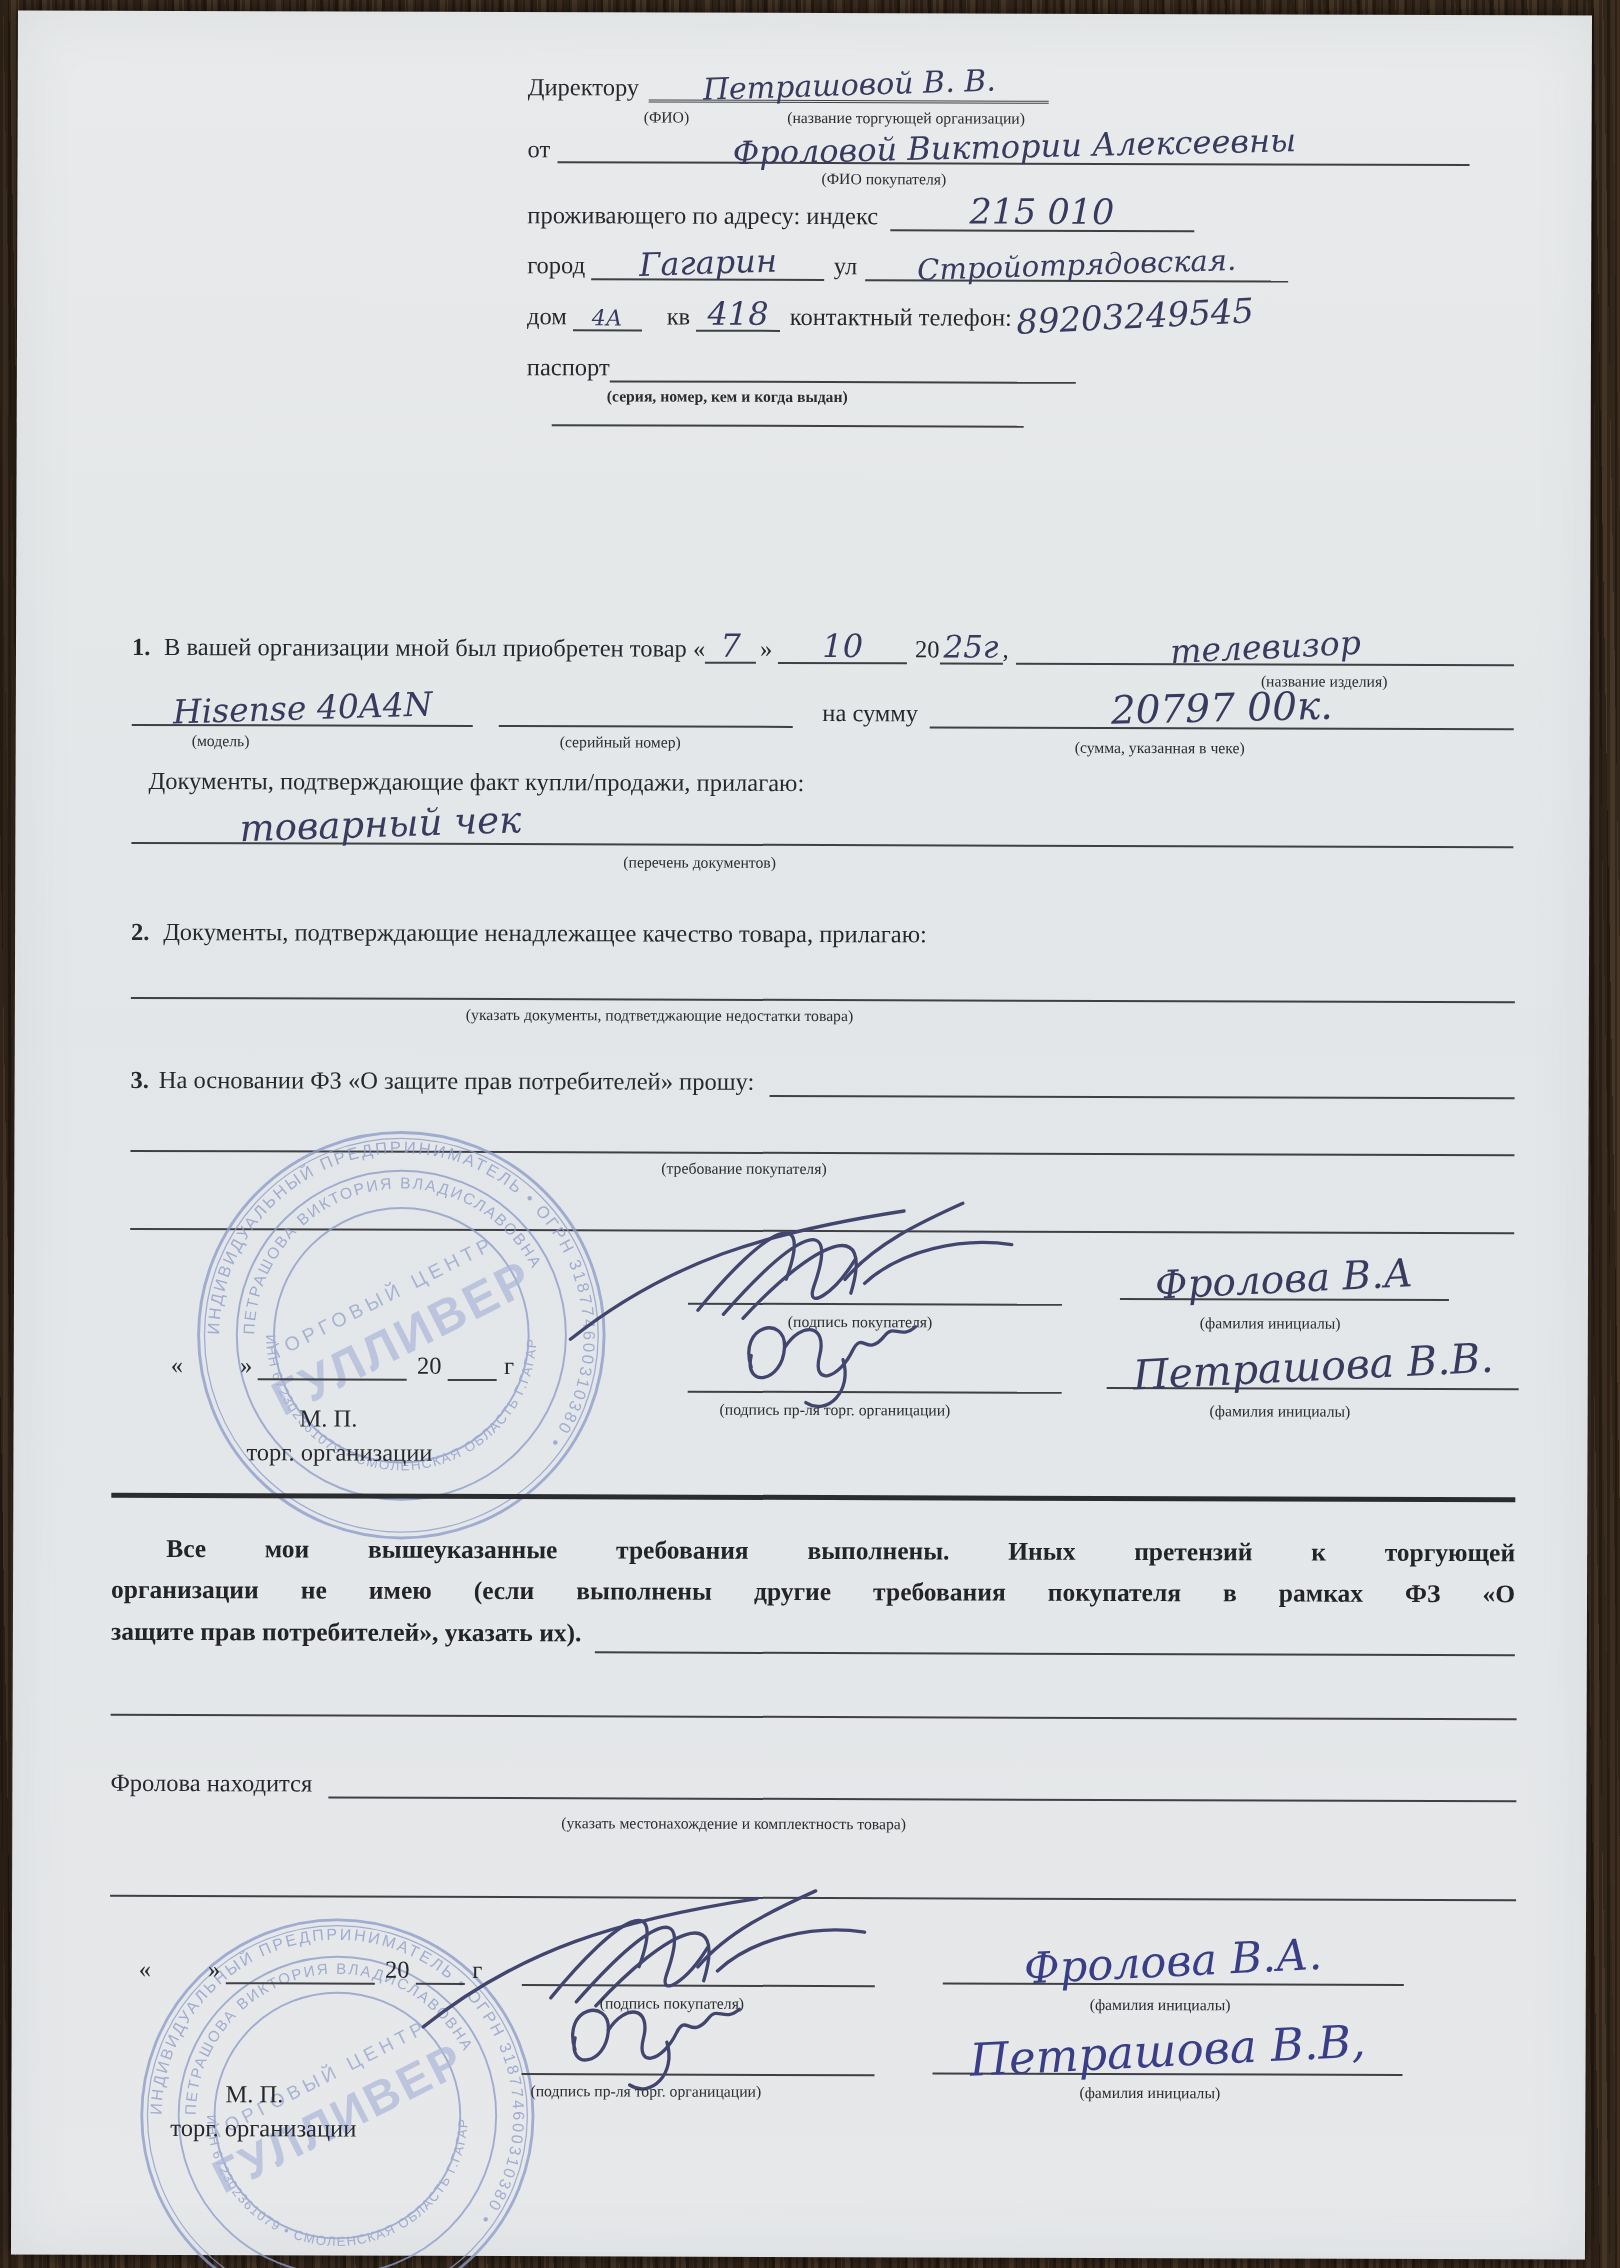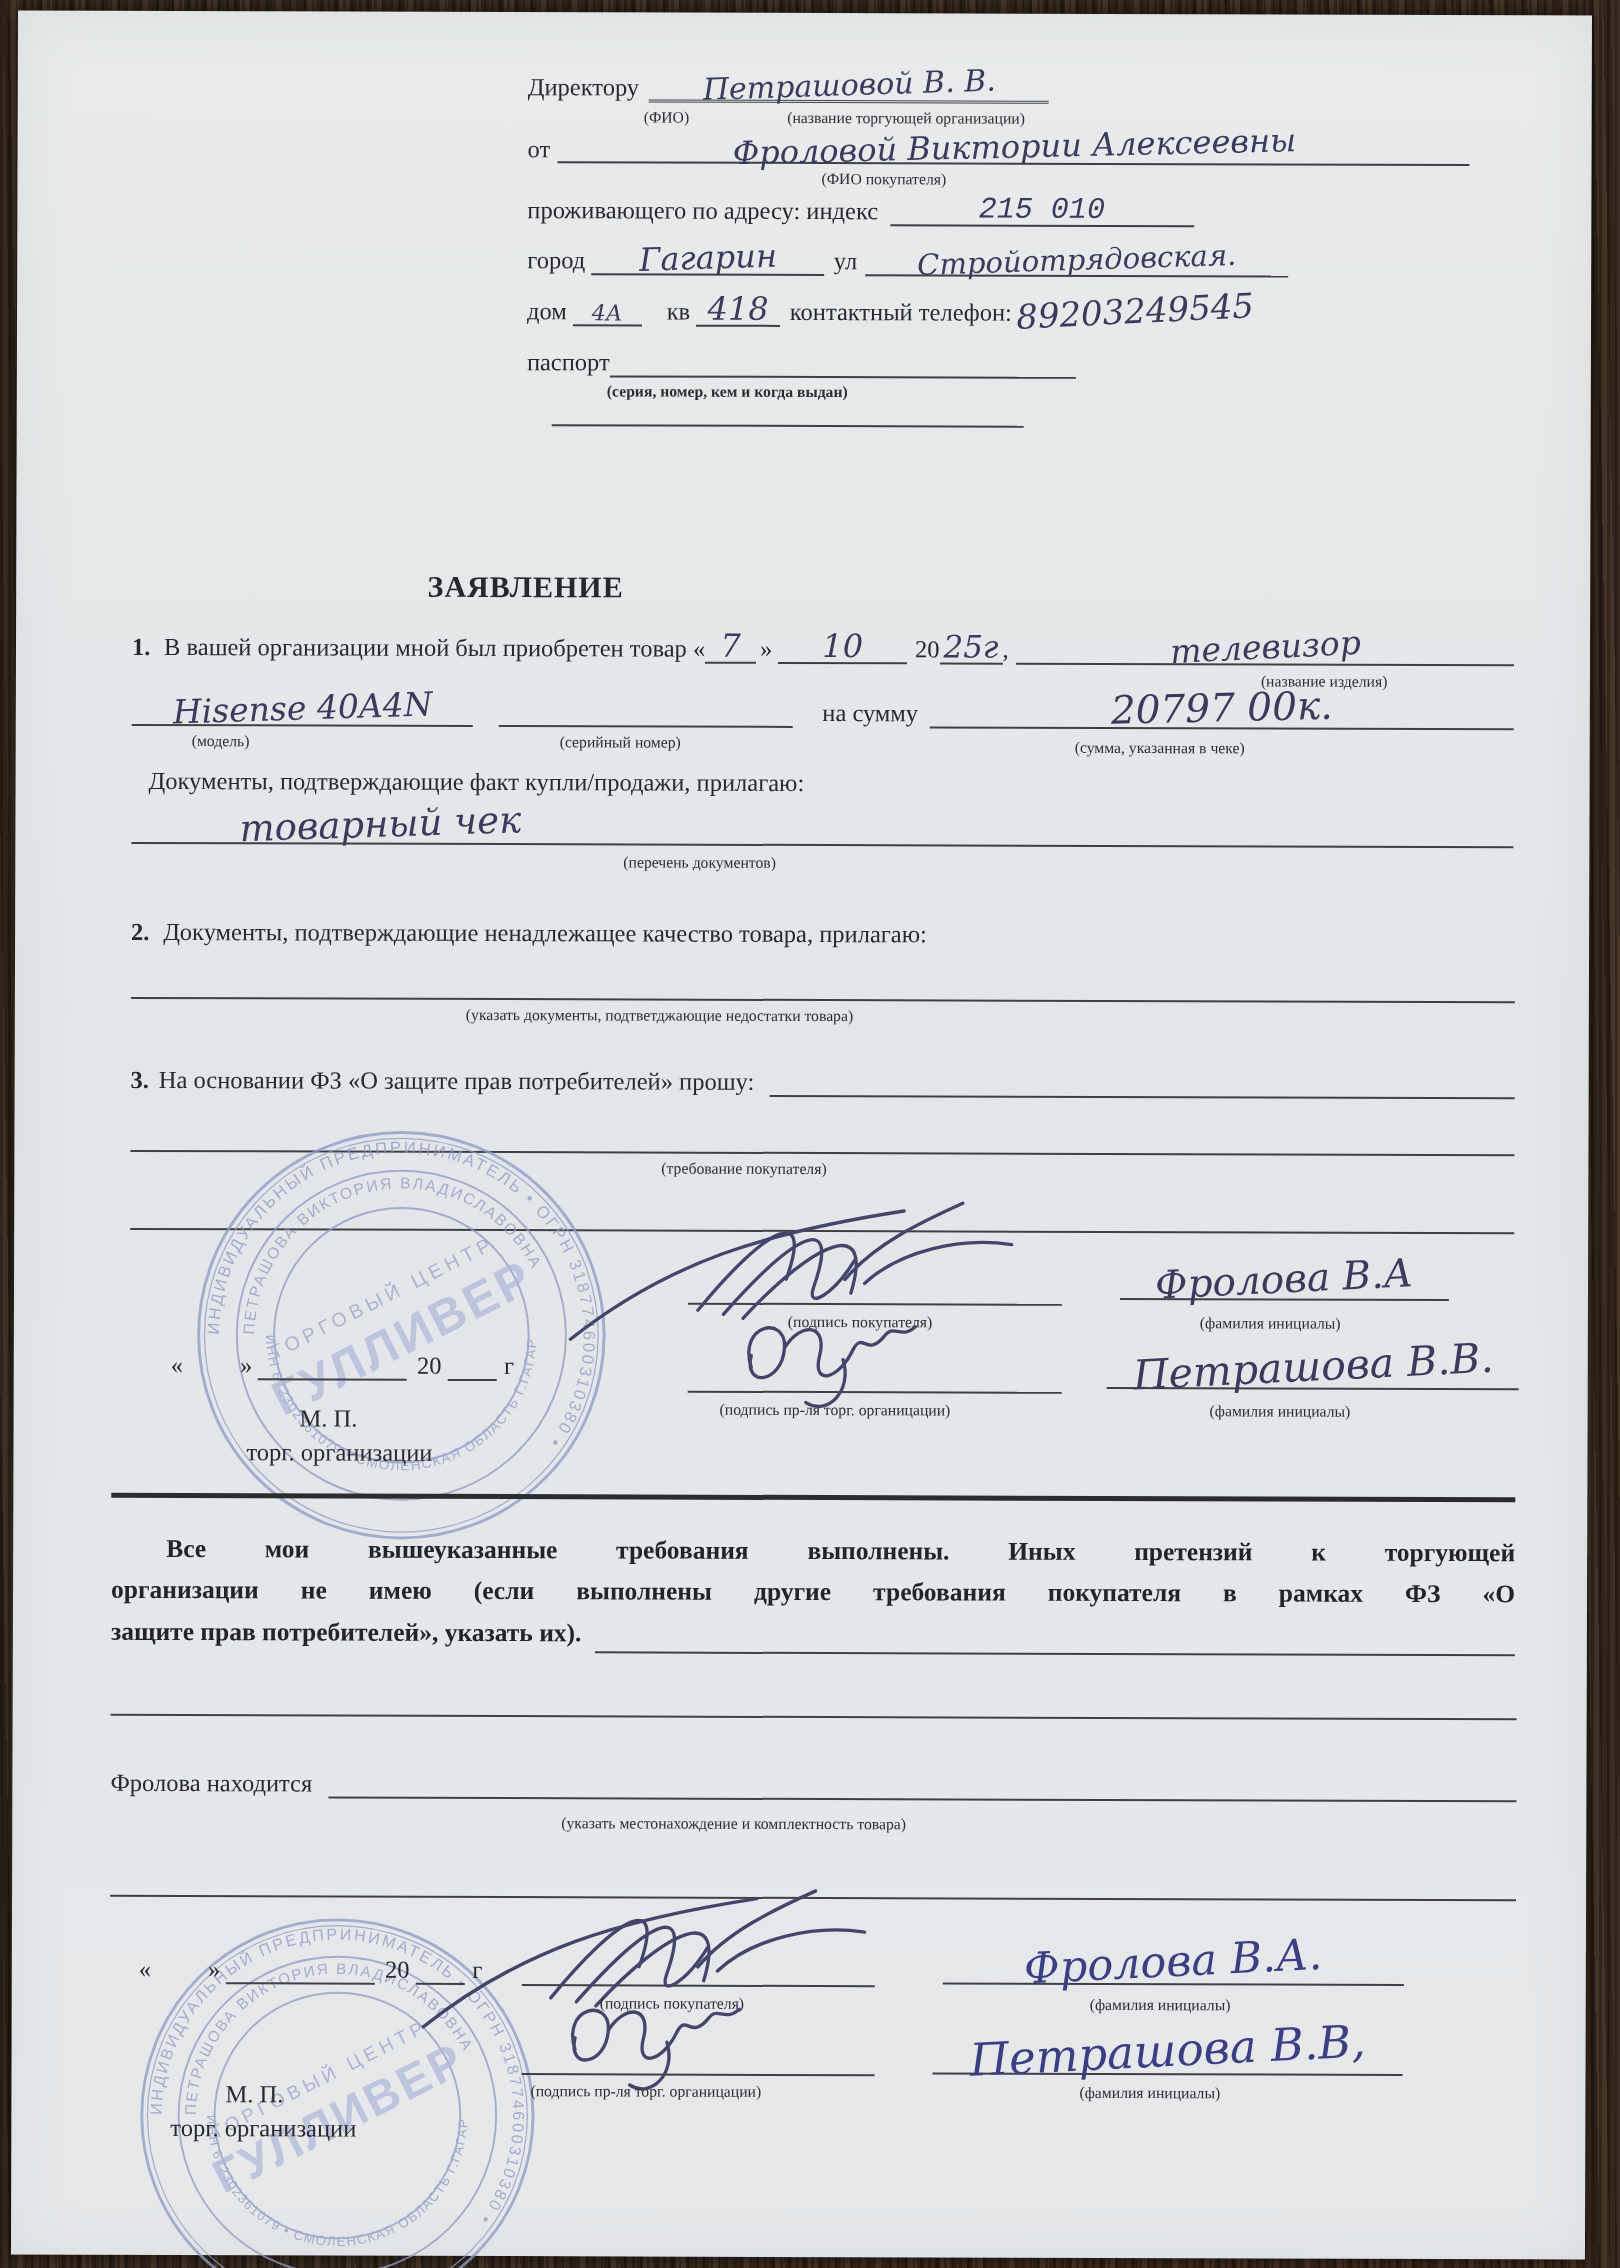--- a/index.html
+++ b/index.html
@@ -55,21 +55,21 @@
       <span class="u" style="width:912px;margin-left:7.8px;">
           <span class="hw" style="font-size:32px;transform:rotate(-1.5deg);">Фроловой Виктории Алексеевны</span>
         </span>
     </div>
     <div class="row" style="height:23.5px;">
       <span class="hint" style="margin-left:294px;">(ФИО покупателя)</span>
     </div>
     <div class="row" style="margin-top:5.9px;">
       <span class="lbl">проживающего по адресу:  индекс</span>
       <span class="u" style="width:304px;margin-left:11.8px;">
-          <span class="hw" style="font-size:30px;font-family:Liberation Mono, monospace;">215 010</span>
+          <span class="hw" style="font-size:35px;">215 010</span>
         </span>
     </div>
     <div class="row" style="margin-top:15.7px;">
       <span class="lbl">город</span>
       <span class="u" style="width:233px;margin-left:5.9px;">
           <span class="hw" style="font-size:32px;transform:rotate(-2deg);">Гагарин</span>
         </span>
       <span class="lbl" style="margin-left:9.8px;">ул</span>
       <span class="u" style="width:423px;margin-left:7.8px;">
           <span class="hw" style="font-size:29px;transform:rotate(-2deg);">Стройотрядовская.</span>
@@ -90,21 +90,20 @@
     <div class="row" style="margin-top:19.6px;">
       <span class="lbl">паспорт</span>
       <span class="u" style="width:466px;height:29px;"></span>
     </div>
     <div class="row" style="height:23.5px;">
       <span class="hint" style="margin-left:80px;font-weight:bold;">(серия, номер, кем и когда выдан)</span>
     </div>
     <div class="u abs" style="left:24.5px;top:331px;width:472px;height:23.5px;"></div>
   </div>
 
-  <div class="abs lbl b center-text" style="left:294px;top:557px;width:431px;font-size:30px;letter-spacing:1px;">ЗАЯВЛЕНИЕ</div>
 
   <div class="abs row" style="left:116px;top:616px;width:1382px;">
     <span class="lbl b">1.</span>
     <span class="lbl" style="margin-left:13.7px;">В вашей организации мной был приобретен товар «</span>
     <span class="u" style="width:51px;">
         <span class="hw" style="font-size:32px;">7</span>
       </span>
     <span class="lbl" style="margin-left:3.9px;">»</span>
     <span class="u" style="width:129px;margin-left:5.9px;">
         <span class="hw" style="font-size:32px;">10</span>

